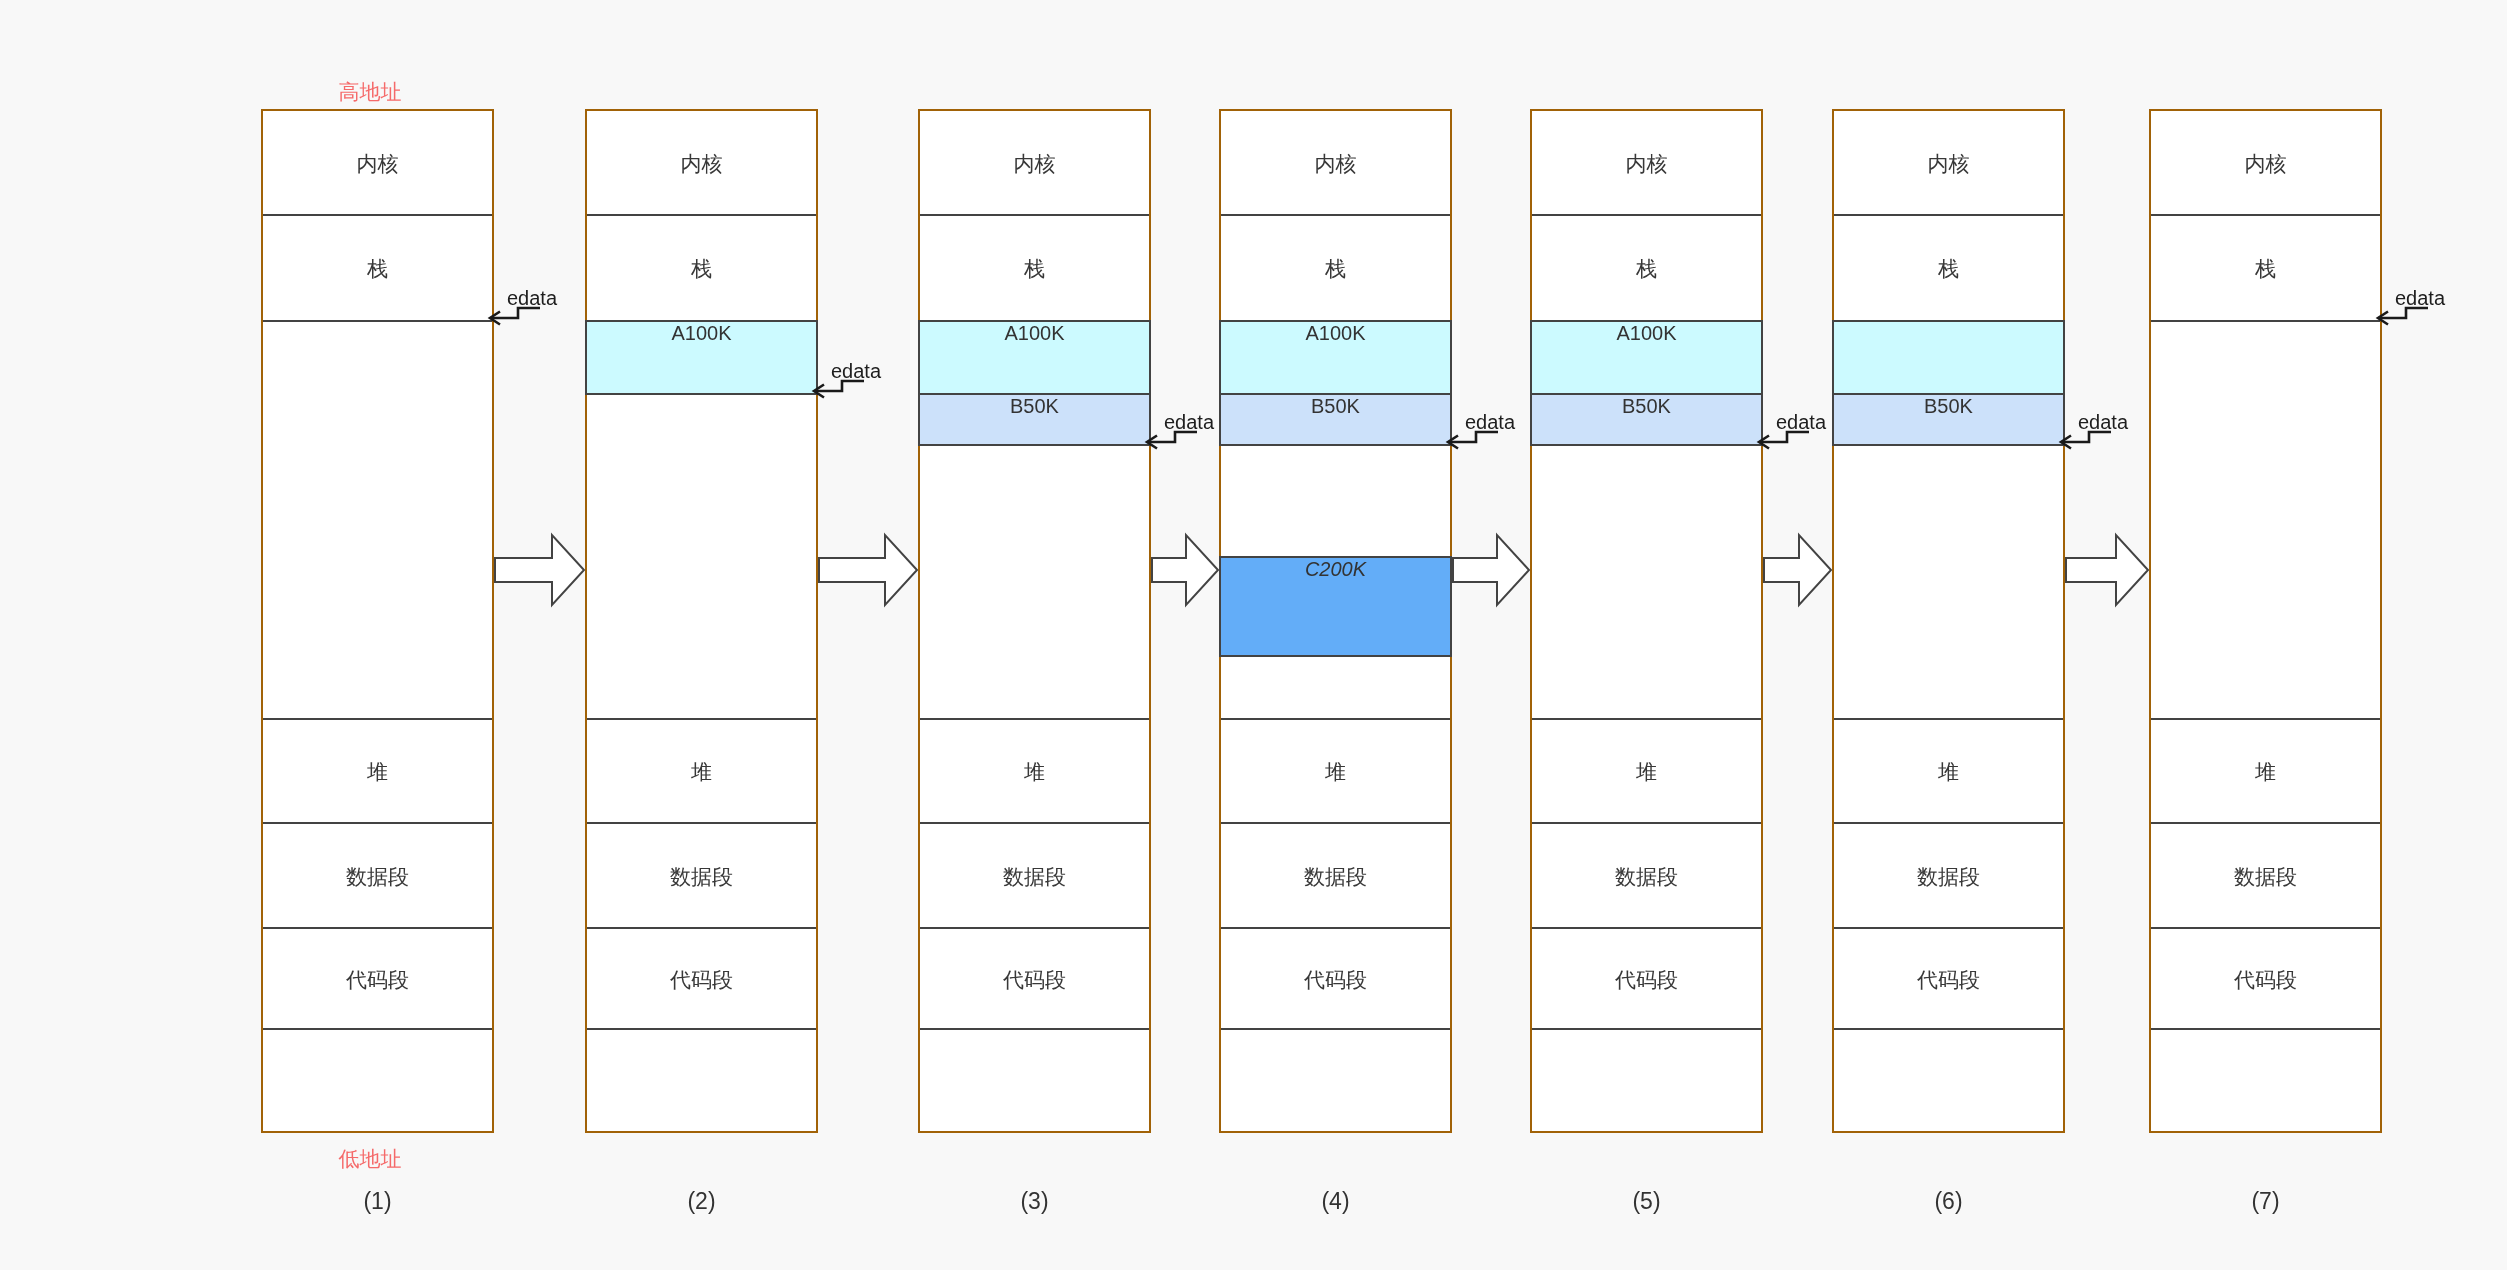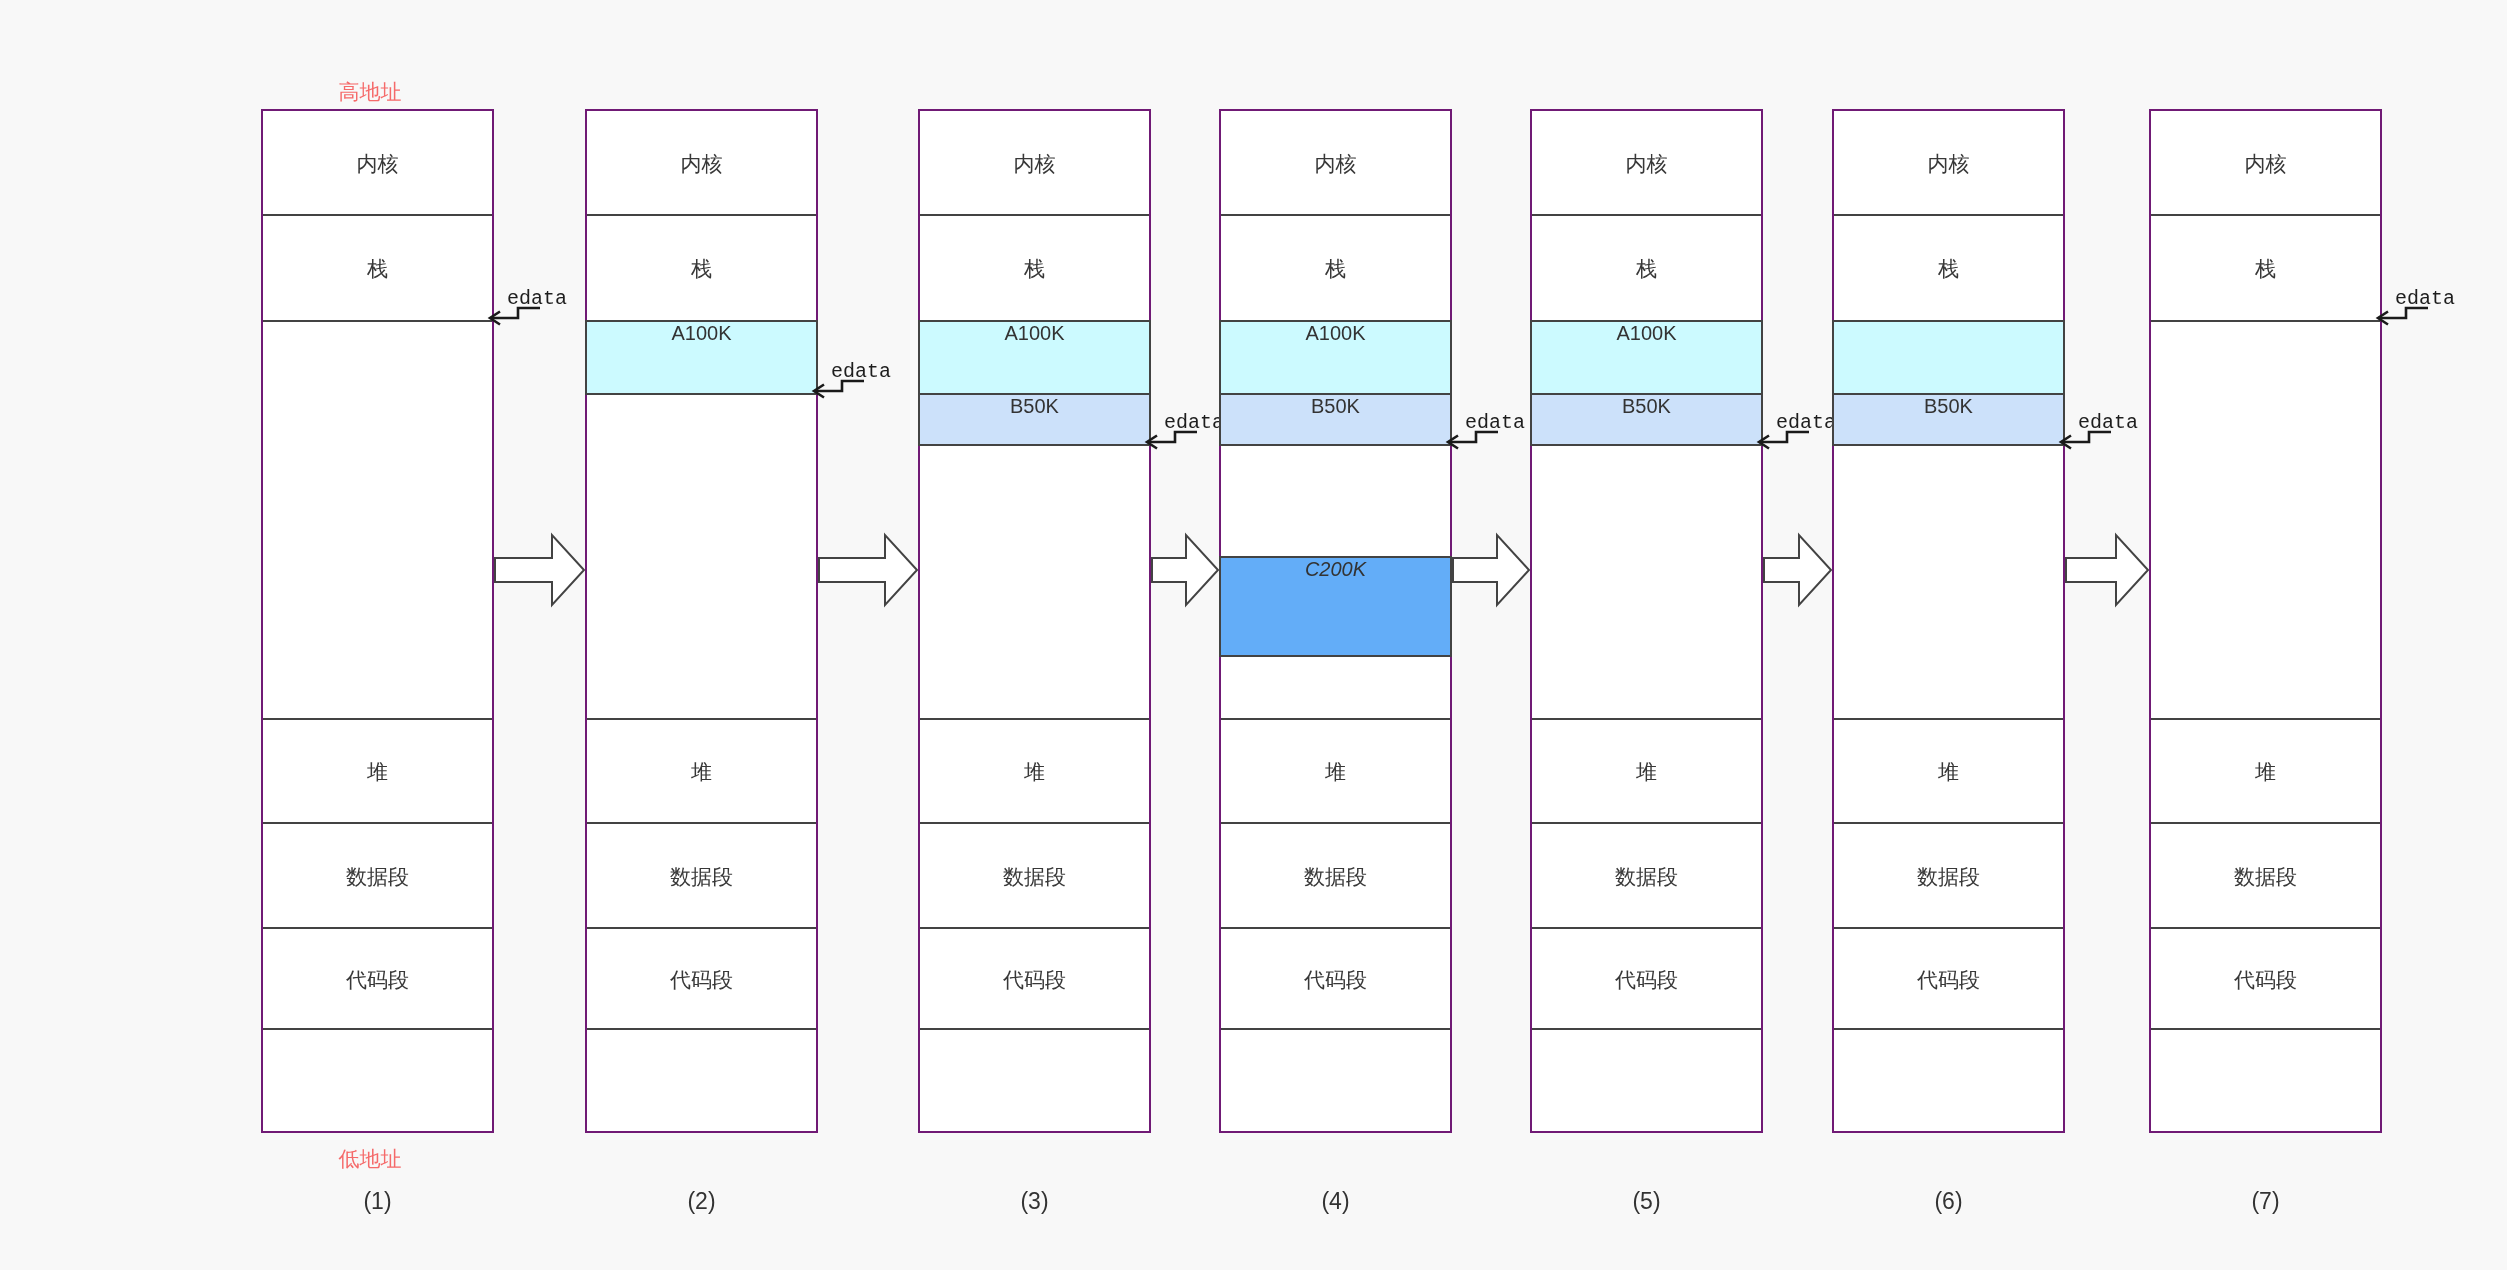--- a/index.html
+++ b/index.html
@@ -16,21 +16,21 @@
     position:absolute;
     font-size:21px;
     color:#f56a6a;
     transform:translateX(-50%);
     white-space:nowrap;
   }
   .column{
     position:absolute;
     width:233px;height:1024px;
     background:#ffffff;
-    border:2px solid #701a75;
+    border:2px solid #a16207;
     box-sizing:border-box;
     padding-left:8px;
   }
   .segment{
     position:absolute;left:0;width:100%;
     box-sizing:border-box;
     display:flex;align-items:center;justify-content:center;
   }
   .segment.lined{border-top:2px solid #434343;}
   .seg-label{font-size:21px;color:#383838;}
@@ -44,21 +44,20 @@
   .caption{
     position:absolute;
     width:233px;
     text-align:center;
     font-size:23px;color:#333;
   }
   .edata-text{
     position:absolute;
     font-size:20px;color:#1e1e1e;
     white-space:nowrap;
-    font-family:Liberation Mono, monospace;
   }
   svg{position:absolute;overflow:visible;}
 </style>
 </head>
 <body>
 
 <div class="canvas">
   <div class="addr-label" id="high-label" style="left: 370px; top: 78px;">高地址</div>
 
   <div id="diagram-root">

